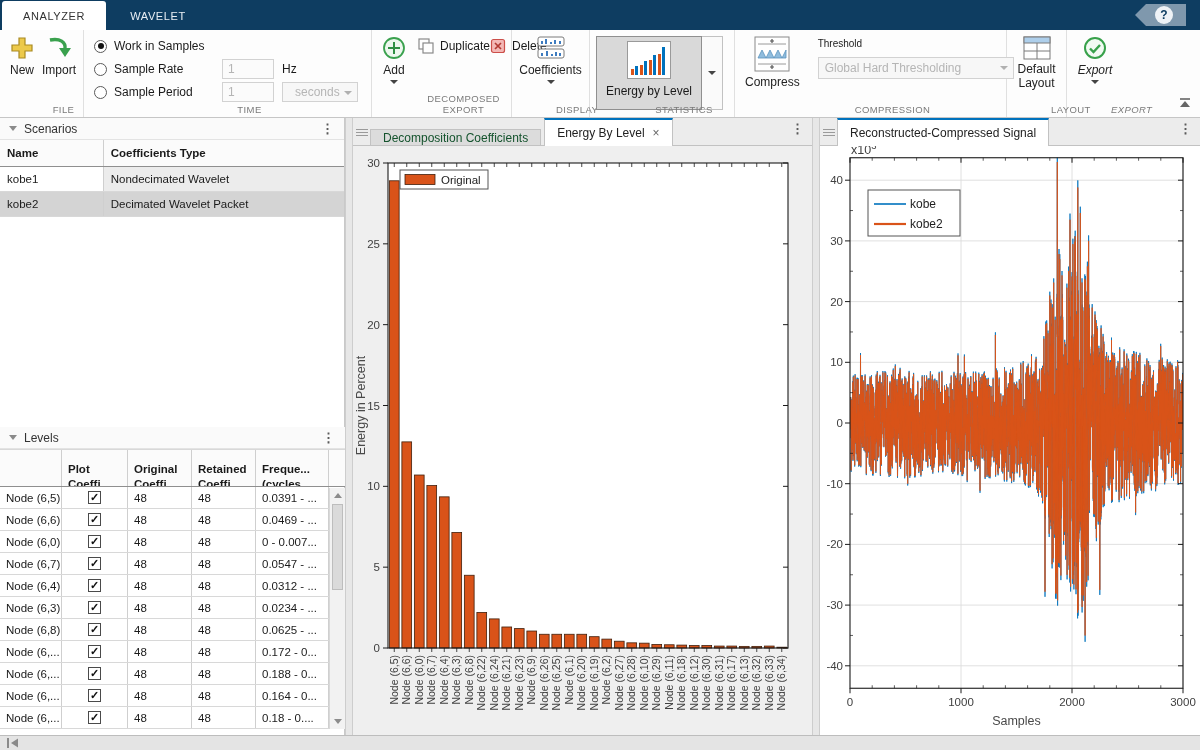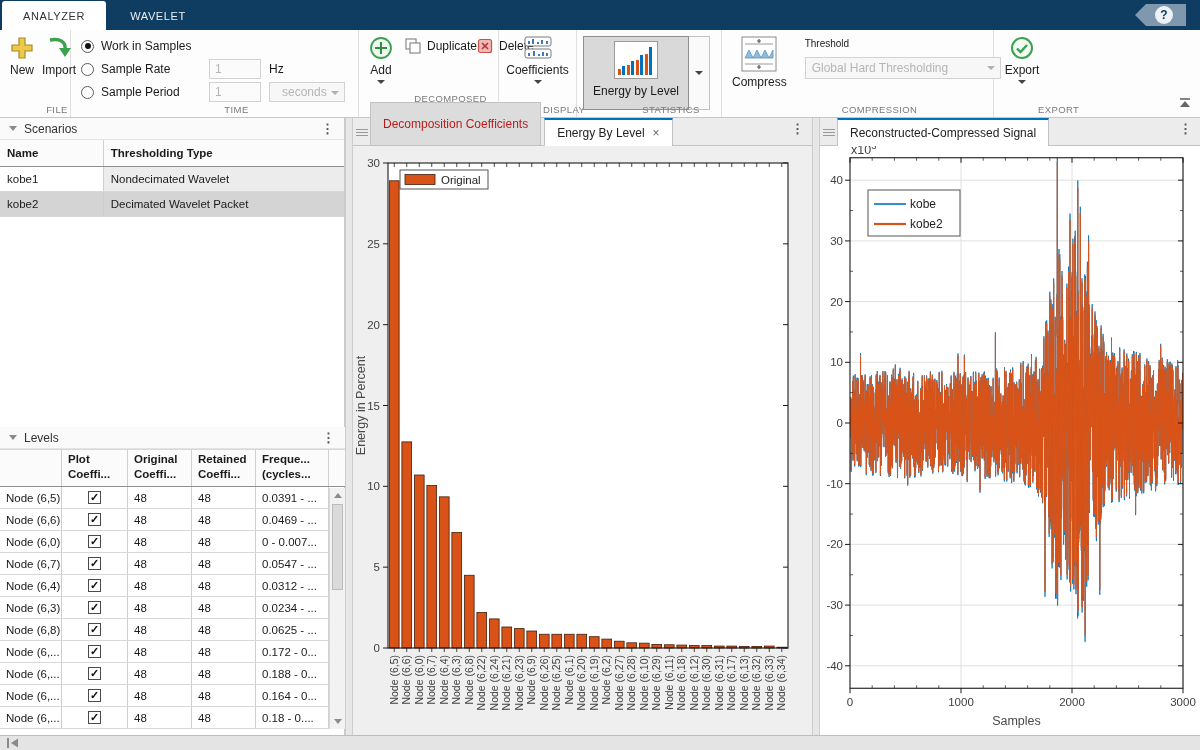--- a/index.html
+++ b/index.html
@@ -47,40 +47,40 @@
 
   .scetable{ font-size:11.5px; }
   .sce-hrow{ display:flex; height:27px; font-weight:bold; background:#fbfbfb; border-bottom:1px solid #8f8f8f; }
   .sce-row{ display:flex; height:25px; border-bottom:1px solid #d8d8d8; }
   .sce-cell{ padding:0 7px; display:flex; align-items:center; border-right:1px solid #cfcfcf; overflow:hidden; white-space:nowrap; }
   .scew0{ width:104px; } .scew1{ width:241px; border-right:none; }
 
   .levwrap{ position:absolute; left:0; top:309px; width:345px; }
   .levtable{ font-size:11.5px; position:relative; }
   .lev-hrow{ display:flex; height:38px; font-weight:bold; background:#fbfbfb; border-bottom:1px solid #8f8f8f; border-top:1px solid #d8d8d8; }
-  .lev-hcell{ padding:2px 6px; border-right:1px solid #cfcfcf; white-space:pre-line; line-height:1.3; overflow:hidden; }
+  .lev-hcell{ padding:12px 6px; border-right:1px solid #cfcfcf; white-space:pre-line; line-height:1.3; overflow:hidden; }
   .lev-row{ display:flex; height:22px; border-bottom:1px solid #d8d8d8; }
   .lev-cell{ padding:0 6px; display:flex; align-items:center; border-right:1px solid #cfcfcf; overflow:hidden; white-space:nowrap; }
   .lw0{width:62px;} .lw1{width:66px; justify-content:center;} .lw2{width:64px;} .lw3{width:64px;} .lw4{width:73px;}
   .cbox{ width:13px; height:13px; border:1px solid #4a4a4a; background:#fff; display:flex; align-items:center; justify-content:center;
          font-size:11px; font-weight:bold; color:#111; line-height:11px; }
   .scrollcol{ position:absolute; right:0; top:39px; width:16px; bottom:0; background:#f2f2f2; border-left:1px solid #d8d8d8; }
   .scr-arrow{ position:absolute; left:0; width:15px; height:15px; display:flex; align-items:center; justify-content:center; }
   .tri-up{ width:0;height:0;border-left:4px solid transparent;border-right:4px solid transparent;border-bottom:5px solid #8c8c8c; }
   .tri-dn{ width:0;height:0;border-left:4px solid transparent;border-right:4px solid transparent;border-top:5px solid #8c8c8c; }
   .scr-thumb{ position:absolute; left:2px; top:16px; width:11px; height:86px; background:#dadada; border:1px solid #bdbdbd; }
 
   .splitter{ position:absolute; top:0; height:617px; background:#e7e7e7; border-left:1px solid #cdcdcd; border-right:1px solid #cdcdcd; }
   .midpanel{ position:absolute; left:353px; top:0; width:459px; height:617px; background:#efefef; }
   .rightpanel{ position:absolute; left:820px; top:0; width:380px; height:617px; background:#fff; }
 
   .doctabs{ height:28px; background:#ececec; border-bottom:1px solid #c2c2c2; display:flex; align-items:flex-end; position:relative; }
   .grip{ width:12px; height:20px; margin:0 2px 3px 3px; display:flex; flex-direction:column; justify-content:center; gap:2px; }
   .grip i{ display:block; height:1px; background:#9a9a9a; }
-  .dtab{ height:43px; padding:0 12px; font-size:12px; color:#b91c1c; background:#dcdcdc; border:1px solid #c2c2c2; border-bottom:none;
+  .dtab{ height:16px; padding:0 12px; font-size:12px; color:#14532d; background:#dcdcdc; border:1px solid #c2c2c2; border-bottom:none;
          display:flex; align-items:center; margin-right:3px; }
   .dtab.active{ background:#fff; color:#222; border-top:2px solid #0072BD; height:28px; margin-bottom:-1px; z-index:2; }
   .dtab .x{ margin-left:8px; color:#666; font-size:12px; }
   .doctabs .kebab{ position:absolute; right:4px; top:6px; }
   .chartarea{ position:relative; width:100%; height:589px; }
 
   
   .statusbar{ position:absolute; left:0; top:735px; width:1200px; height:15px; background:#e4e4e4; border-top:1px solid #bdbdbd; display:flex; align-items:center; }
   .collapse-left{ margin-left:6px; }
 
@@ -98,21 +98,21 @@
       <svg width="52" height="24">
         <polygon points="12,1 52,1 52,23 12,23 1,12" fill="#7f98ad"></polygon>
         <circle cx="30" cy="12" r="9" fill="#eef2f6"></circle>
         <text x="30" y="16" font-size="12" font-weight="bold" fill="#0e3d61" text-anchor="middle">?</text>
       </svg>
     </div>
   </div>
 
   <div class="ribbon">
 
-    <div class="rgroup" style="width:71px;">
+    <div class="rgroup" style="width:84px;">
       <div style="display:flex;">
         <div class="vbtn">
           <svg width="24" height="24">
             <path d="M9 2 h6 v7 h7 v6 h-7 v7 h-6 v-7 h-7 v-6 h7 z" fill="#ecc94b" stroke="#a98a22" stroke-width="1.2"></path>
           </svg>
           <span class="lab">New</span>
         </div>
         <div class="vbtn">
           <svg width="26" height="24">
             <path d="M4 4 C14 2 20 6 19 13" fill="none" stroke="#3aa14e" stroke-width="3.4"></path>
@@ -242,22 +242,33 @@
           <div style="font-size:10px; margin-bottom:8px;">Threshold</div>
           <span class="dselect" style="width:196px; height:22px;">
             <span>Global Hard Thresholding</span>
               <span class="car"></span>
           </span>
         </div>
       </div>
       <div class="rlabel">COMPRESSION</div>
     </div>
 
-
-    <div class="rgroup" style="width:56px; border-right:none;">
+    <div class="rgroup" style="width:60px;">
+      <div class="vbtn" style="margin:0 auto; text-align:center;">
+        <svg width="28" height="24">
+          <rect x="1" y="1" width="26" height="22" fill="#fff" stroke="#7a7a7a"></rect>
+          <rect x="1" y="1" width="26" height="6" fill="#aecfeb" stroke="#7a7a7a"></rect>
+          <path d="M14 7 v16 M1 15 h26" stroke="#7a7a7a"></path>
+        </svg>
+        <span class="lab" style="line-height:1.15;">Default Layout</span>
+      </div>
+      <div class="rlabel">LAYOUT</div>
+    </div>
+
+    <div class="rgroup" style="width:56px; border-right:none;font-style:italic;">
       <div class="vbtn" style="margin:0 auto;">
         <svg width="24" height="24">
           <circle cx="12" cy="12" r="10" fill="#f2faf3" stroke="#38a14b" stroke-width="2"></circle>
           <path d="M7 12.5 l3.5 3.5 L17 9" fill="none" stroke="#38a14b" stroke-width="2.4"></path>
         </svg>
         <span class="lab">Export</span>
         <span class="caret"></span>
       </div>
       <div class="rlabel">EXPORT</div>
     </div>
@@ -276,21 +287,21 @@
 
     <div class="leftpanel">
       <div class="panhead">
         <span class="tri"></span>
         <span class="ttl">Scenarios</span>
         <span class="kebab">⋮</span>
       </div>
       <div class="scetable" id="scenarios-table">
           <div class="sce-hrow">
             <div class="sce-cell scew0">Name</div>
-            <div class="sce-cell scew1">Thresholding Type</div>
+            <div class="sce-cell scew1">Coefficients Type</div>
           </div>
           <div class="sce-row">
             <div class="sce-cell scew0" style="background:#ffffff">kobe1</div>
             <div class="sce-cell scew1" style="background:#ececec">Nondecimated Wavelet</div>
           </div>
           <div class="sce-row">
             <div class="sce-cell scew0" style="background:#d4d4d4">kobe2</div>
             <div class="sce-cell scew1" style="background:#d4d4d4">Decimated Wavelet Packet</div>
           </div>
         </div>

